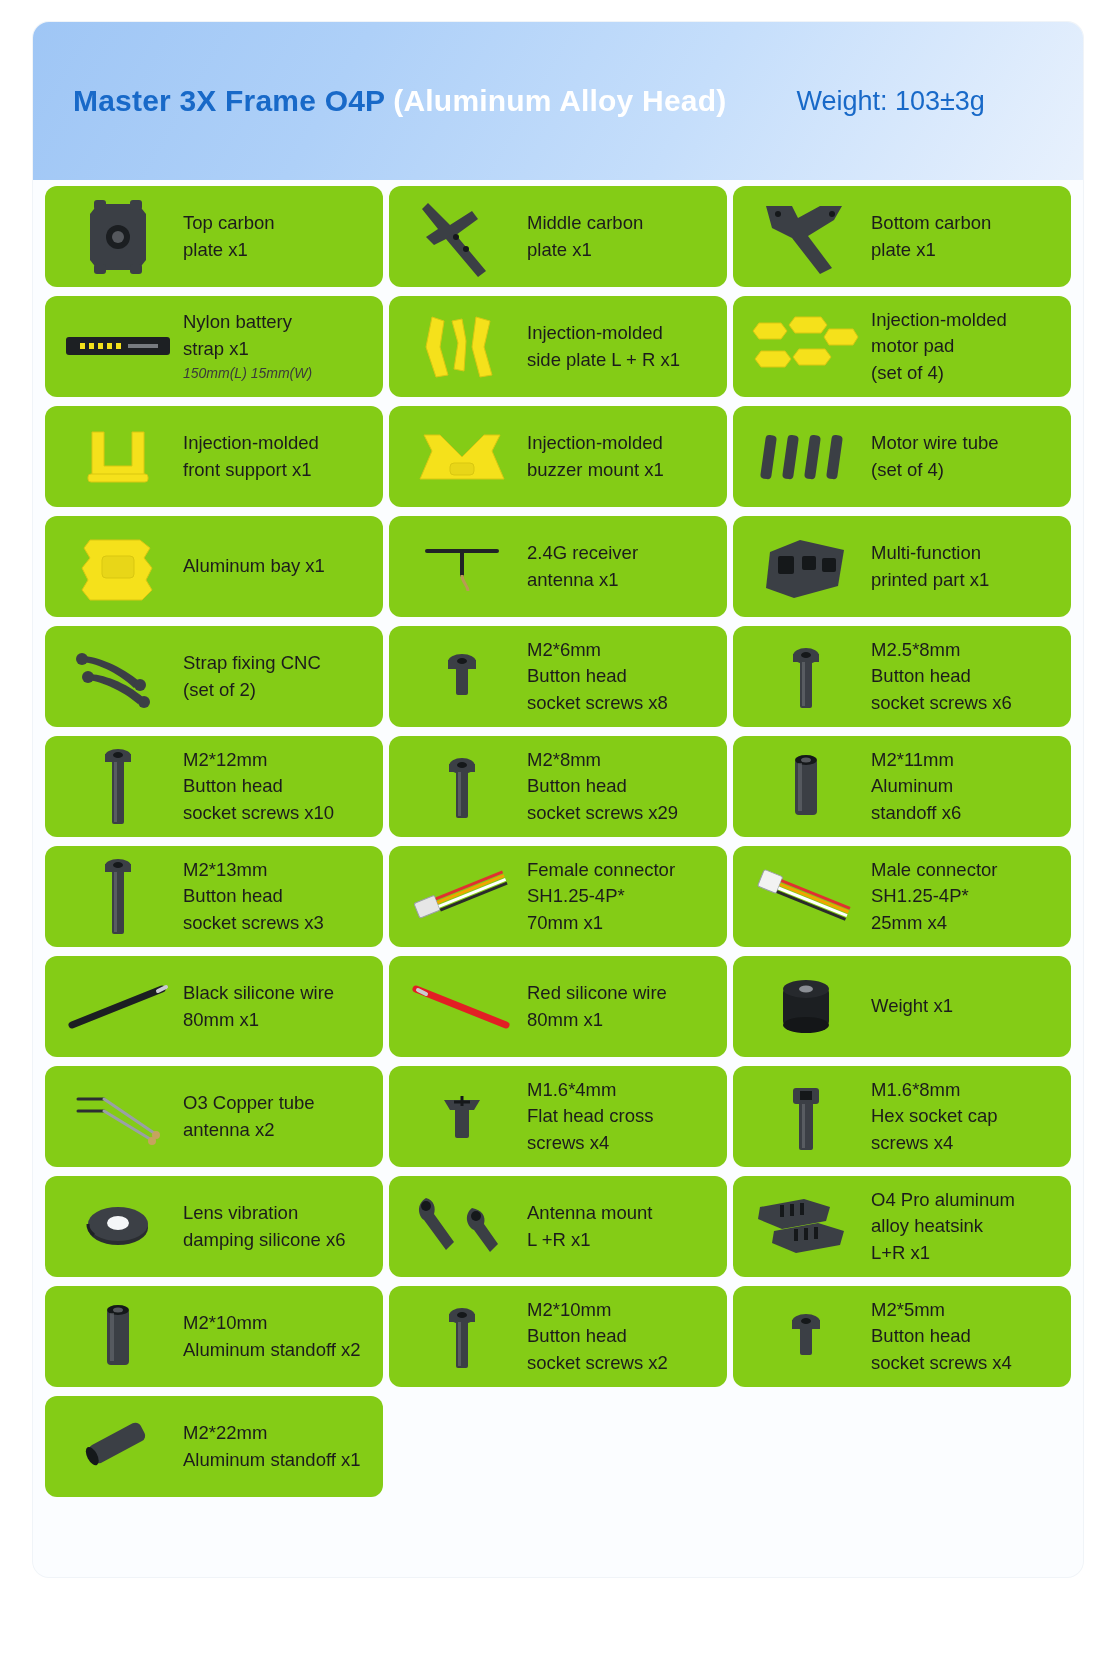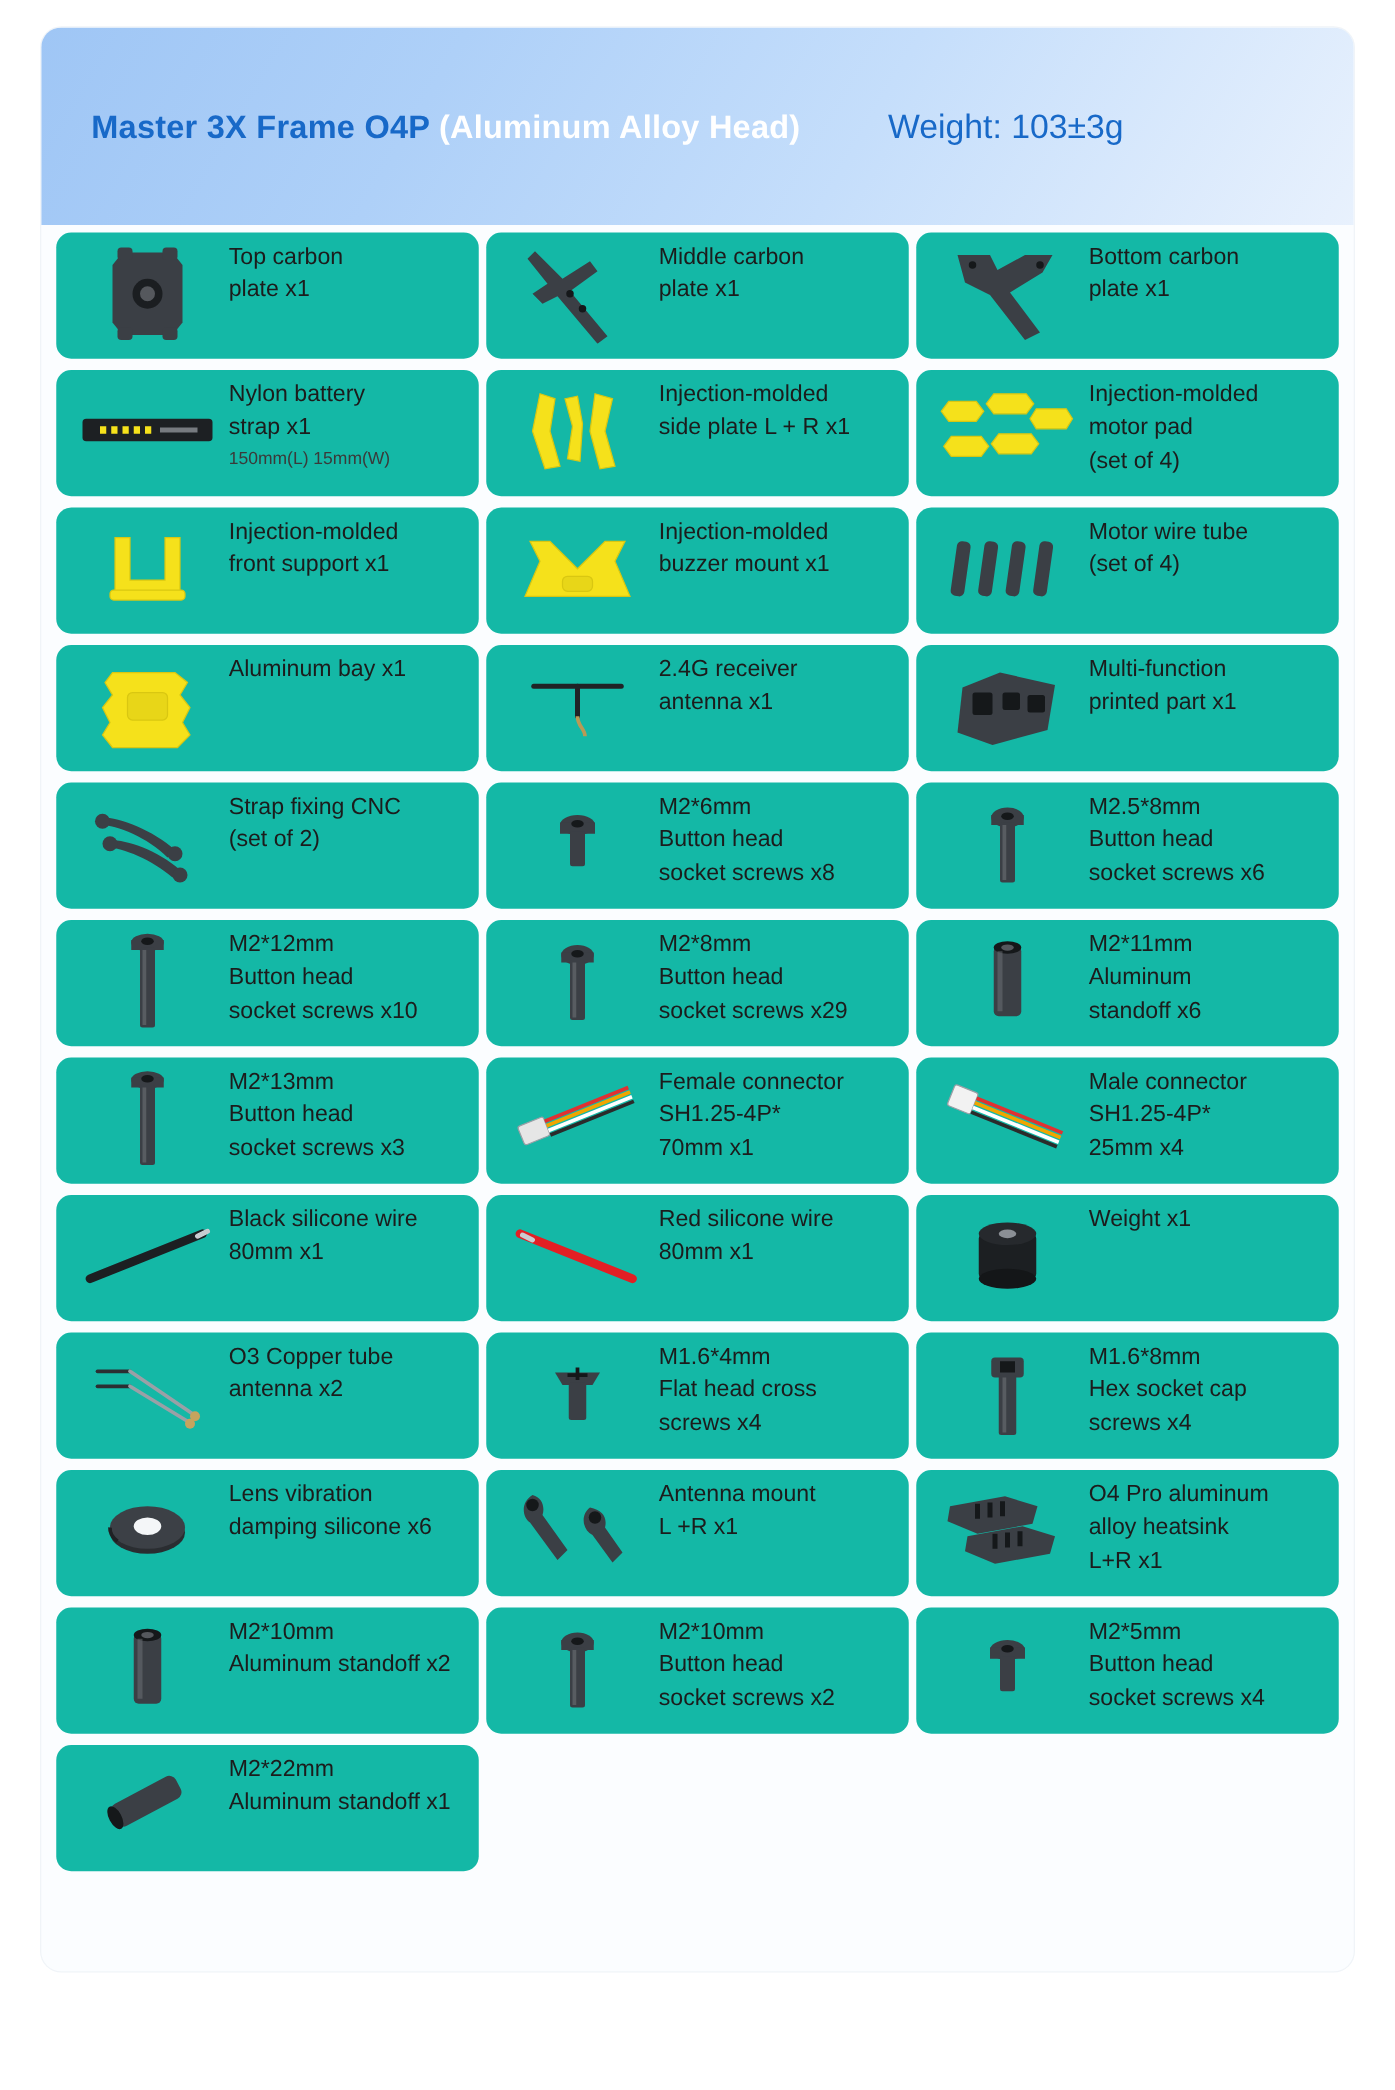--- a/index.html
+++ b/index.html
@@ -33,21 +33,21 @@
   }
   .header {
     height: 158px;
     background: linear-gradient(120deg, #9fc6f5 0%, #aed0f8 30%, #c5defb 62%, #e8f1fd 100%);
     display: flex;
     align-items: center;
     padding: 0 40px;
     box-sizing: border-box;
   }
   .header-title {
-    font-size: 26px;
+    font-size: 30px;
     font-weight: bold;
     color: #1869c8;
     letter-spacing: .2px;
     white-space: nowrap;
   }
   .header-title .sub {
     color: #ffffff;
   }
   .header-weight {
     margin-left: 70px;
@@ -56,25 +56,25 @@
     white-space: nowrap;
   }
   .grid {
     padding: 6px 12px 22px 12px;
     display: grid;
     grid-template-columns: repeat(3, 1fr);
     gap: 9px 6px;
     box-sizing: border-box;
   }
   .item {
-    background: #14b8a6;
+    background: #84cc16;
     border-radius: 12px;
     min-height: 101px;
     display: flex;
-    align-items: flex-start;
+    align-items: center;
     padding: 6px 10px;
     box-sizing: border-box;
   }
   .thumb {
     width: 126px;
     min-width: 126px;
     height: 86px;
     display: flex;
     align-items: center;
     justify-content: center;
@@ -84,20 +84,21 @@
     font-size: 18.5px;
     line-height: 1.42;
     color: #1c1c1c;
     padding-left: 2px;
   }
   .label .note {
     display: block;
     font-size: 14px;
     color: #3a3a3a;
     margin-top: 2px;
+    font-style: italic;
   }
 </style>
 </head>
 <body>
 
 <div class="page">
   <div class="card">
 
     <div class="header">
       <div class="header-title">

